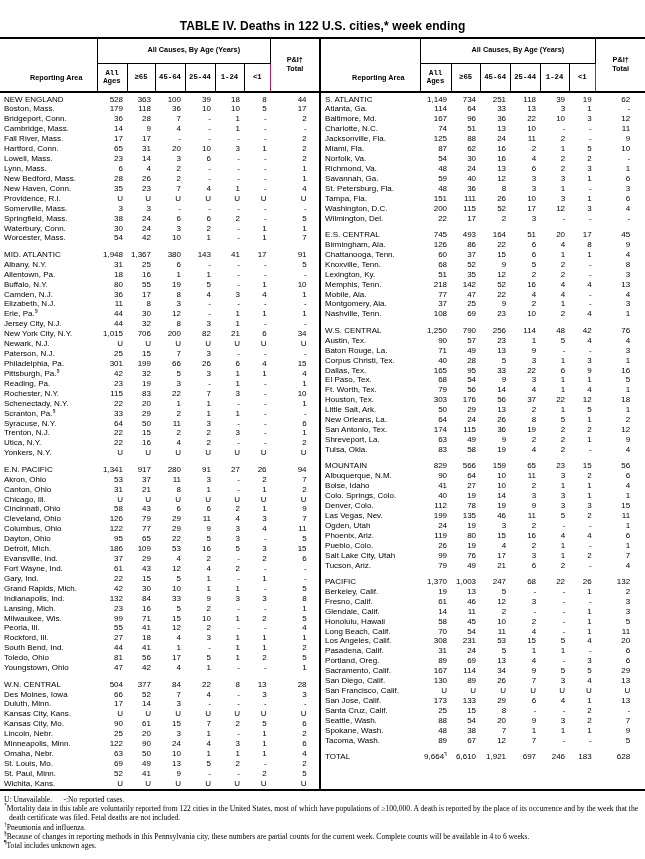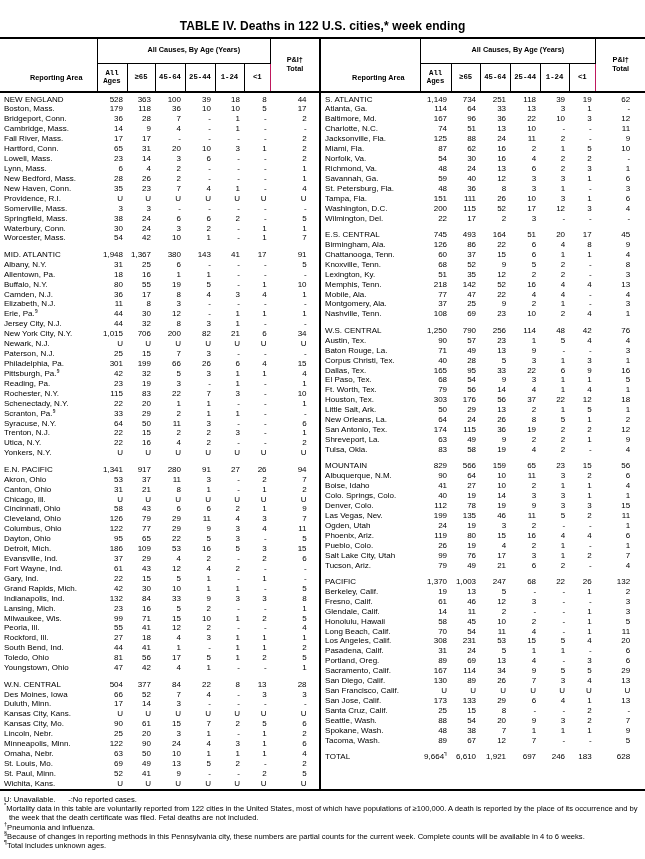--- a/index.html
+++ b/index.html
@@ -18,21 +18,21 @@
   th.h-sub{border:1px solid #000;border-bottom:2.5px solid #000;height:27px;font-family:Liberation Mono, monospace;}
   tbody td{font-size:8px;line-height:9.92px;padding:0 4px 0 0;text-align:right;white-space:nowrap;overflow:hidden;}
   tbody td.ra{text-align:left;padding:0 0 0 4px;}
   tbody tr.gap td{height:6.5px;line-height:6.5px;}
   tbody tr:first-child td{padding-top:2px;}
   td.pi-l{padding-right:12px;}
   td.pi-r{padding-right:15px;}
   sup{font-size:5.5px;line-height:0;vertical-align:super;}
   .bottom-rule{height:2.5px;background:#000;width:645px;}
   .footnotes{font-size:7.6px;line-height:1.2;padding:4px 4px 0 4px;}
-  .footnotes div{padding-left:5px;text-indent:-5px;}
+  .footnotes div{padding-left:5px;text-indent:-5px;font-family:Liberation Serif, serif;}
 </style>
 </head>
 <body>
 
 <div class="page">
   <div class="title">
     <div>TABLE IV. Deaths in 122 U.S. cities,* week ending</div>
   </div>
 
   <div class="panels">

